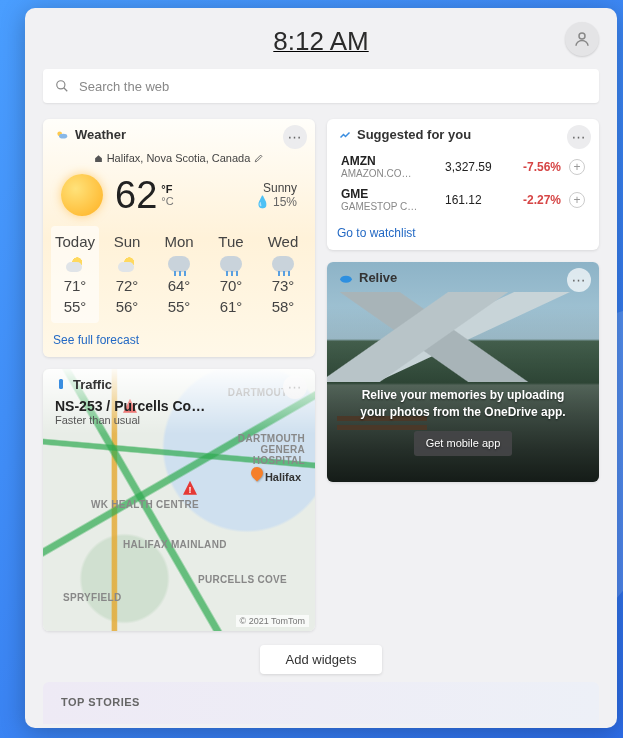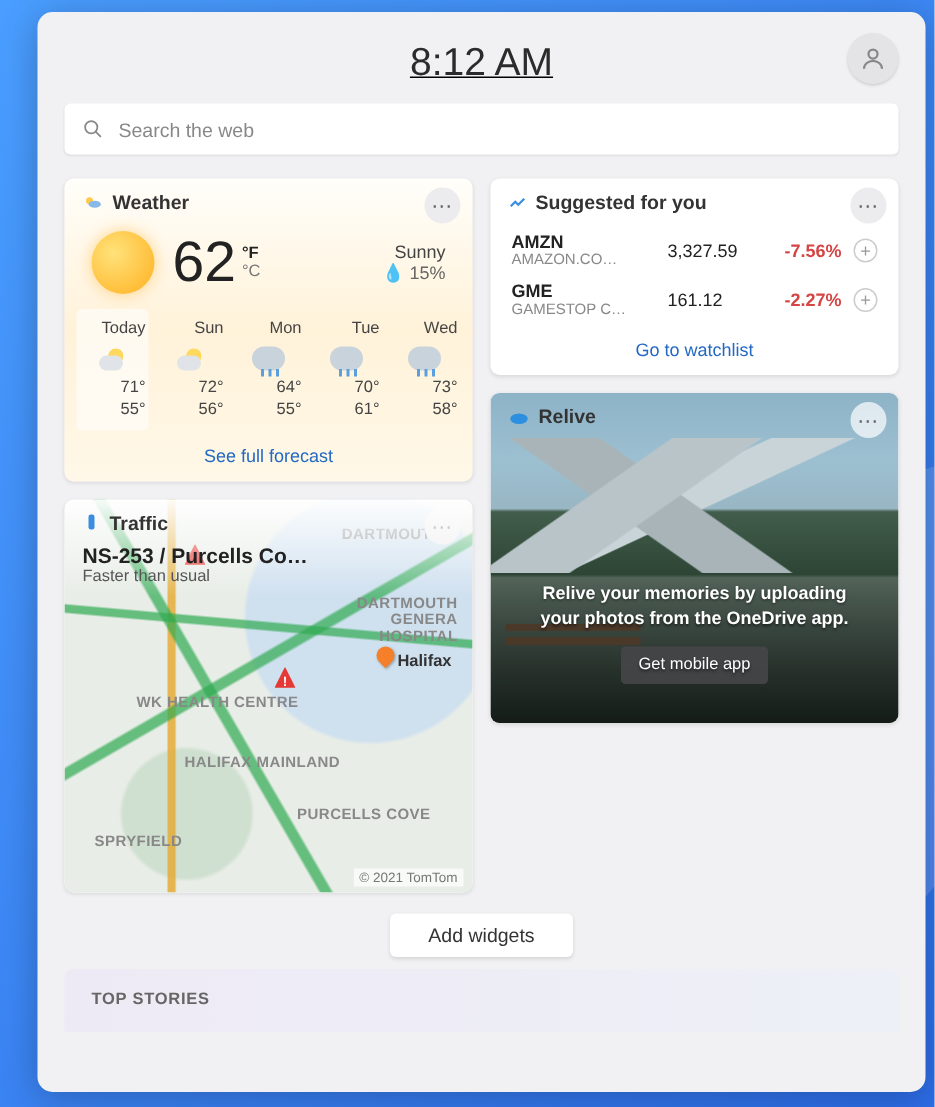--- a/index.html
+++ b/index.html
@@ -92,39 +92,39 @@
       margin-right: 12px;
     }
     .temp-big { font-size: 38px; font-weight: 400; color: #222; line-height: 1; }
     .units { display: flex; flex-direction: column; margin-left: 4px; font-size: 11px; color: #777; }
     .units .active { color: #222; font-weight: 600; }
     .cond-block { margin-left: auto; text-align: right; font-size: 12px; color: #444; }
     .cond-block div:last-child { color: #666; display: flex; align-items: center; justify-content: flex-end; gap: 3px; }
 
     .forecast-row { display: flex; padding: 0 8px; gap: 4px; }
     .fday {
-      flex: 1; text-align: right; font-size: 11px; color: #444;
+      flex: 1; text-align: center; font-size: 15px; color: #444;
       padding: 6px 2px; border-radius: 4px;
     }
     .fday:first-child { background: rgba(255,255,255,0.6); }
     .fday .ficon { width: 22px; height: 16px; margin: 4px auto; position: relative; }
     .ficon-sunny { background: radial-gradient(circle at 60% 40%, #ffd95e 30%, transparent 32%); }
     .ficon-sunny::after {
       content:''; position:absolute; left:2px; bottom:0; width:16px; height:10px;
       background:#e0e4e8; border-radius:8px;
     }
     .ficon-rain { background:#c9d3db; border-radius:8px; }
     .ficon-rain::after {
       content:''; position:absolute; left:6px; bottom:-4px; width:2px; height:5px;
       background:#5aa0e0; box-shadow: 5px 0 #5aa0e0, 10px 0 #5aa0e0;
     }
     .ft { display: block; line-height: 1.35; }
 
     .card-footer {
-      text-align: center; padding: 10px; font-size: 12px;
+      text-align: left; padding: 10px; font-size: 12px;
       color: #2369c4; cursor: pointer;
     }
 
     
     .traffic-card { overflow: hidden; height: 262px; position: relative; }
     .traffic-map {
       position: absolute; inset: 0;
       background:
         linear-gradient(transparent 0, transparent 100%),
         #eef1f0;
@@ -256,20 +256,29 @@
       <div class="card weather-card">
         <div class="card-header">
           <svg width="14" height="14" viewBox="0 0 24 24" fill="#3a8de0">
             <circle cx="8" cy="10" r="4" fill="#ffc94a"></circle>
               <ellipse cx="14" cy="14" rx="7" ry="4" fill="#88b8e8"></ellipse>
           </svg>
           <span>Weather</span>
         </div>
         <div class="more-btn">⋯</div>
 
+        <div class="loc-row">
+          <svg width="9" height="9" viewBox="0 0 24 24" fill="#555">
+              <path d="M3 11l9-8 9 8v10H3z"></path>
+            </svg>
+          <span>Halifax, Nova Scotia, Canada</span>
+          <svg width="10" height="10" viewBox="0 0 24 24" fill="none" stroke="#555" stroke-width="2">
+              <path d="M3 21l4-1 12-12-3-3L4 17z"></path>
+            </svg>
+        </div>
 
         <div class="current">
           <div class="sun-icon"></div>
           <span class="temp-big">62</span>
           <div class="units">
             <span class="active">°F</span>
             <span>°C</span>
           </div>
           <div class="cond-block">
             <div>Sunny</div>

